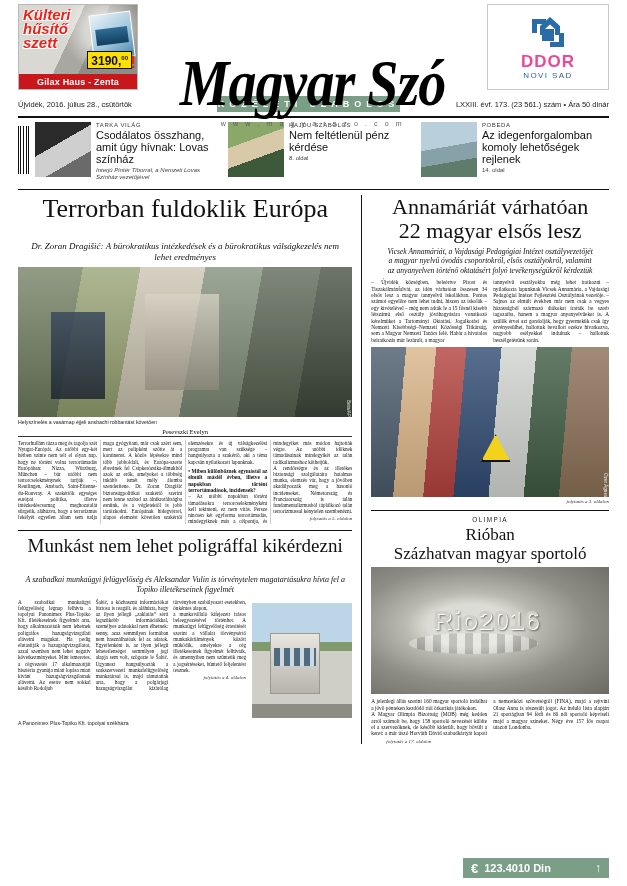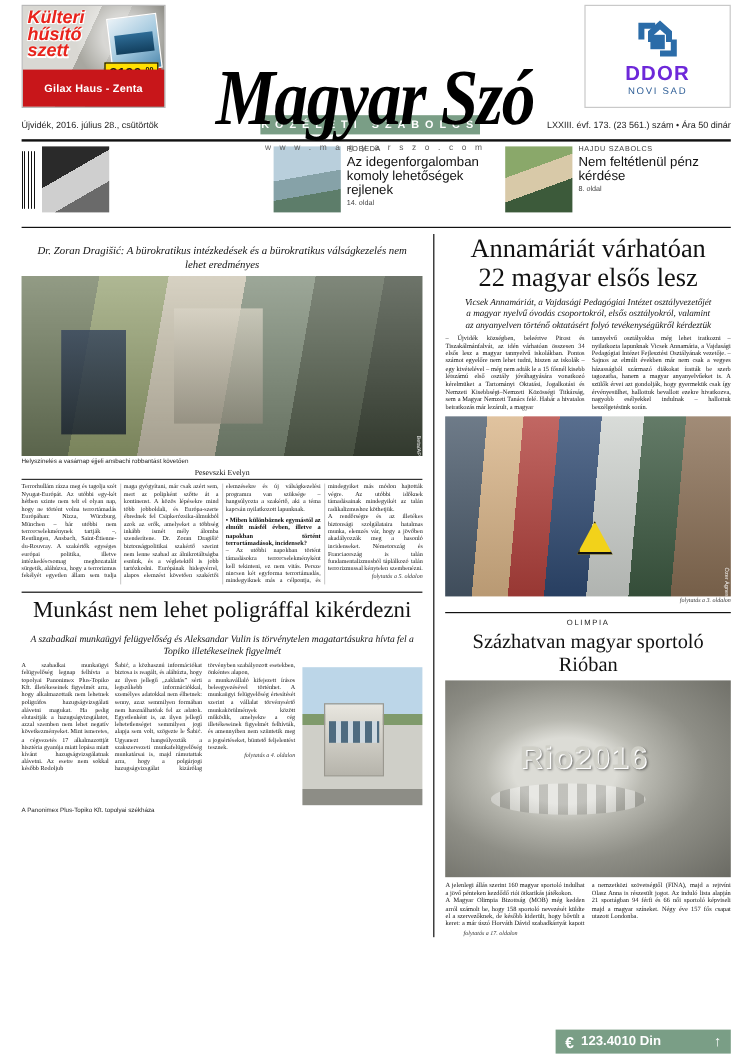--- a/index.html
+++ b/index.html
@@ -29,36 +29,36 @@
   .ad-head{position:absolute;left:4px;top:3px;width:72px;
       font-family:"Liberation Sans",sans-serif;font-weight:bold;font-style:italic;
       color:#e8231c;font-size:15px;line-height:14px;
       text-shadow:0 0 2px #fff,1px 1px 0 #fff,-1px 1px 0 #fff;}
   .ad-price{position:absolute;right:5px;bottom:20px;background:#ffe000;
       border:1px solid #111;padding:0 3px;font-family:"Liberation Sans",sans-serif;
       font-weight:bold;font-size:12px;color:#111;line-height:13px;}
   .ad-price sup{font-size:6px;}
   .ad-excl{position:absolute;right:1px;bottom:18px;color:#e8231c;font-weight:bold;
       font-family:"Liberation Sans",sans-serif;font-size:17px;line-height:17px;}
-  .ad-foot{position:absolute;left:0;right:0;bottom:0;height:31px;background:#c8161a;
+  .ad-foot{position:absolute;left:0;right:0;bottom:0;height:15px;background:#c8161a;
       color:#fff;font-family:"Liberation Sans",sans-serif;font-weight:bold;font-size:9px;
       display:flex;align-items:center;justify-content:center;letter-spacing:.2px;}
 
   .title-wrap{flex:1;text-align:center;padding:0 6px;position:relative;margin-top:44px;}
   .paper-title{font-family:"Liberation Serif",serif;font-weight:bold;font-style:italic;
       font-size:56px;line-height:58px;letter-spacing:-1px;margin:0;color:#000;
       transform:scaleY(1.18);transform-origin:top center;}
   .site-url{margin-top:14px;font-family:"Liberation Sans",sans-serif;font-size:7px;
       letter-spacing:2.6px;color:#5d5d5d;}
 
   .ddor{width:120px;height:84px;border:1px solid #c9c9c9;display:flex;flex-direction:column;
       align-items:center;justify-content:center;background:#fff;}
   .ddor-mark{width:40px;height:36px;position:relative;margin-bottom:2px;}
   .ddor-name{font-family:"Liberation Sans",sans-serif;font-weight:bold;font-size:17px;
-      letter-spacing:1px;color:#6d28d9;line-height:18px;}
+      letter-spacing:1px;color:#ec4899;line-height:18px;}
   .ddor-sub{font-family:"Liberation Sans",sans-serif;font-size:8px;letter-spacing:1.4px;
       color:#2f5f97;}
 
   
   .barrow{display:flex;align-items:center;height:20px;margin-top:-2px;gap:39px;}
   .bar-date{font-family:"Liberation Sans",sans-serif;font-size:7.5px;color:#222;width:160px;
       white-space:nowrap;}
   .green-bar{flex:1;background:#7a9e86;height:16px;display:flex;align-items:center;
       justify-content:center;}
   .green-bar span{font-family:"Liberation Sans",sans-serif;font-weight:bold;color:#fff;
@@ -87,21 +87,21 @@
   .teaser-page{font-family:"Liberation Sans",sans-serif;font-size:6px;color:#444;margin-top:2px;}
   .rule-thin{border-top:1.6px solid #111;margin-top:3px;}
 
   
   .main{display:flex;gap:9px;margin-top:5px;}
   .col-left{width:346px;}
   .col-right{width:246px;border-left:1px solid #111;padding-left:9px;}
 
   .head-lead{font-size:26px;line-height:27px;text-align:center;margin:0;font-weight:normal;}
   .head-lead-r{font-size:22px;line-height:24px;text-align:center;margin:0;font-weight:normal;}
-  .deck{font-style:italic;font-size:9px;line-height:11px;text-align:center;margin:9px 4px 0;}
+  .deck{font-style:italic;font-size:9px;line-height:11px;text-align:center;margin:19px 4px 0;}
   .deck-r{font-style:italic;font-size:7.6px;line-height:9.4px;text-align:center;margin:4px 16px 0;}
 
   .byline{font-size:6.5px;text-align:center;border-bottom:.8px solid #333;
       padding-bottom:1px;margin-bottom:3px;}
 
   .cols4{column-count:4;column-gap:6px;column-rule:.6px solid #cfcfcf;}
   .cols3{column-count:3;column-gap:5px;}
   .cols2{column-count:2;column-gap:6px;}
   .body{font-size:5.1px;line-height:6.2px;text-align:justify;hyphens:auto;margin:0;}
   .body.b2{font-size:5.3px;line-height:6.4px;}
@@ -130,21 +130,21 @@
       font-family:"Liberation Sans",sans-serif;font-size:4.6px;color:#fff;opacity:.9;}
 
   .ph-office{height:115px;margin:4px 0 0;position:relative;
       background:
         linear-gradient(180deg,#bcd6e8 0 34%, #7f9a6b 34% 42%, #cfcfc8 42% 88%, #8d8d86 88%);}
   .ph-office .bld{position:absolute;left:18%;top:26%;width:48%;height:52%;
       background:linear-gradient(180deg,#e8e6df,#b6b4ab);border:1px solid #9a988f;}
   .ph-office .bld:after{content:"";position:absolute;left:6%;top:24%;right:6%;height:30%;
       background:repeating-linear-gradient(90deg,#4e6b80 0 6px,#cdd8e0 6px 10px);}
 
-  .ph-rio{height:164px;margin:4px 0 0;position:relative;
+  .ph-rio{height:127px;margin:4px 0 0;position:relative;
       background:radial-gradient(ellipse at 42% 46%, #dcdcd6 0 22%, #b9b9b1 34%, #8e8e86 60%, #6a6a63 100%);}
   .ph-rio .rings{position:absolute;left:16%;top:52%;width:54%;height:16%;
       background:repeating-linear-gradient(90deg,rgba(255,255,255,.35) 0 8px, rgba(0,0,0,.12) 8px 16px);
       border-radius:50%;}
   .ph-rio .rio-word{position:absolute;left:26%;top:30%;font-family:"Liberation Sans",sans-serif;
       font-weight:bold;font-size:26px;color:#cfcfc7;letter-spacing:1px;
       text-shadow:1px 1px 0 #fff,2px 2px 2px rgba(0,0,0,.45);}
 
   .kicker-c{font-family:"Liberation Sans",sans-serif;font-size:6.4px;letter-spacing:1.4px;
       text-align:center;margin-bottom:2px;color:#222;}
@@ -223,45 +223,51 @@
   </div>
   <div class="rule-thick"></div>
 
   <div class="teasers">
     <div class="barcode">
         <div class="barcode-img"></div>
       </div>
 
     <div class="teaser">
       <div class="teaser-photo t1"></div>
+      <div class="teaser-txt">
+        <div class="kicker">TARKA VILÁG</div>
+        <div class="teaser-head">Csodálatos összhang, amit úgy hívnak: Lovas színház</div>
+        <div class="teaser-sub">Interjú Pintér Tiborral, a Nemzeti Lovas Színház vezetőjével</div>
+      </div>
+    </div>
+
+    <div class="teaser">
+      <div class="teaser-photo t2"></div>
+      <div class="teaser-txt">
+        <div class="kicker">HAJDU SZABOLCS</div>
+        <div class="teaser-head">Nem feltétlenül pénz kérdése</div>
+        <div class="teaser-page">8. oldal</div>
+      </div>
     </div>
 
     <div class="teaser">
       <div class="teaser-photo t3"></div>
       <div class="teaser-txt">
         <div class="kicker">POBEDA</div>
         <div class="teaser-head">Az idegenforgalomban komoly lehetőségek rejlenek</div>
         <div class="teaser-page">14. oldal</div>
       </div>
     </div>
-
-    <div class="teaser">
-      <div class="teaser-photo t2"></div>
-      <div class="teaser-txt">
-        <div class="kicker">HAJDU SZABOLCS</div>
-        <div class="teaser-head">Nem feltétlenül pénz kérdése</div>
-        <div class="teaser-page">8. oldal</div>
-      </div>
-    </div>
   </div>
   <div class="rule-thin"></div>
 
   <div class="main">
 
     <div class="col-left">
+      <h2 class="head-lead">Terrorban fuldoklik Európa</h2>
       <div class="deck">Dr. Zoran Dragišić: A bürokratikus intézkedések és a bürokratikus válságkezelés nem lehet eredményes</div>
 
       <div class="ph-terror photo">
         <span class="credit">Beta/AP</span>
       </div>
       <div class="caption">Helyszínelés a vasárnap éjjeli ansbachi robbantást követően</div>
 
       <div class="byline">Pesevszki Evelyn</div>
 
       <div class="cols4">
@@ -308,22 +314,22 @@
       <div class="ph-school photo">
         <div class="warn"></div>
         <span class="credit">Ózer Ágnes</span>
       </div>
       <div class="cont">folytatás a 3. oldalon</div>
 
       <div class="sep-rule-r"></div>
 
       <div>
         <div class="kicker-c">OLIMPIA</div>
+        <h2 class="head-lead-r" style="font-size:17px;line-height:19px;">Rióban</h2>
         <h2 class="head-lead-r" style="font-size:17px;line-height:19px;">Százhatvan magyar sportoló</h2>
-        <h2 class="head-lead-r" style="font-size:17px;line-height:19px;">Rióban</h2>
 
         <div class="ph-rio photo">
           <div class="rio-word">Rio2016</div>
           <div class="rings"></div>
         </div>
 
         <div class="cols2" style="margin-top:4px;">
           <p class="body b2">A jelenlegi állás szerint 160 magyar sportoló indulhat a jövő pénteken kezdődő riói ötkarikás játékokon.</p>
           <p class="body b2">A Magyar Olimpia Bizottság (MOB) még kedden arról számolt be, hogy 158 sportoló nevezését küldte el a szervezőknek, de később kiderült, hogy bővült a keret: a már úszó Horváth Dávid szabadkártyát kapott a nemzetközi szövetségtől (FINA), majd a rejtvíni Olasz Anna is részesült jogot. Az induló lista alapján 21 sportágban 94 férfi és 66 női sportoló képviseli majd a magyar színeket. Négy éve 157 fős csapat utazott Londonba.</p>
         </div>

